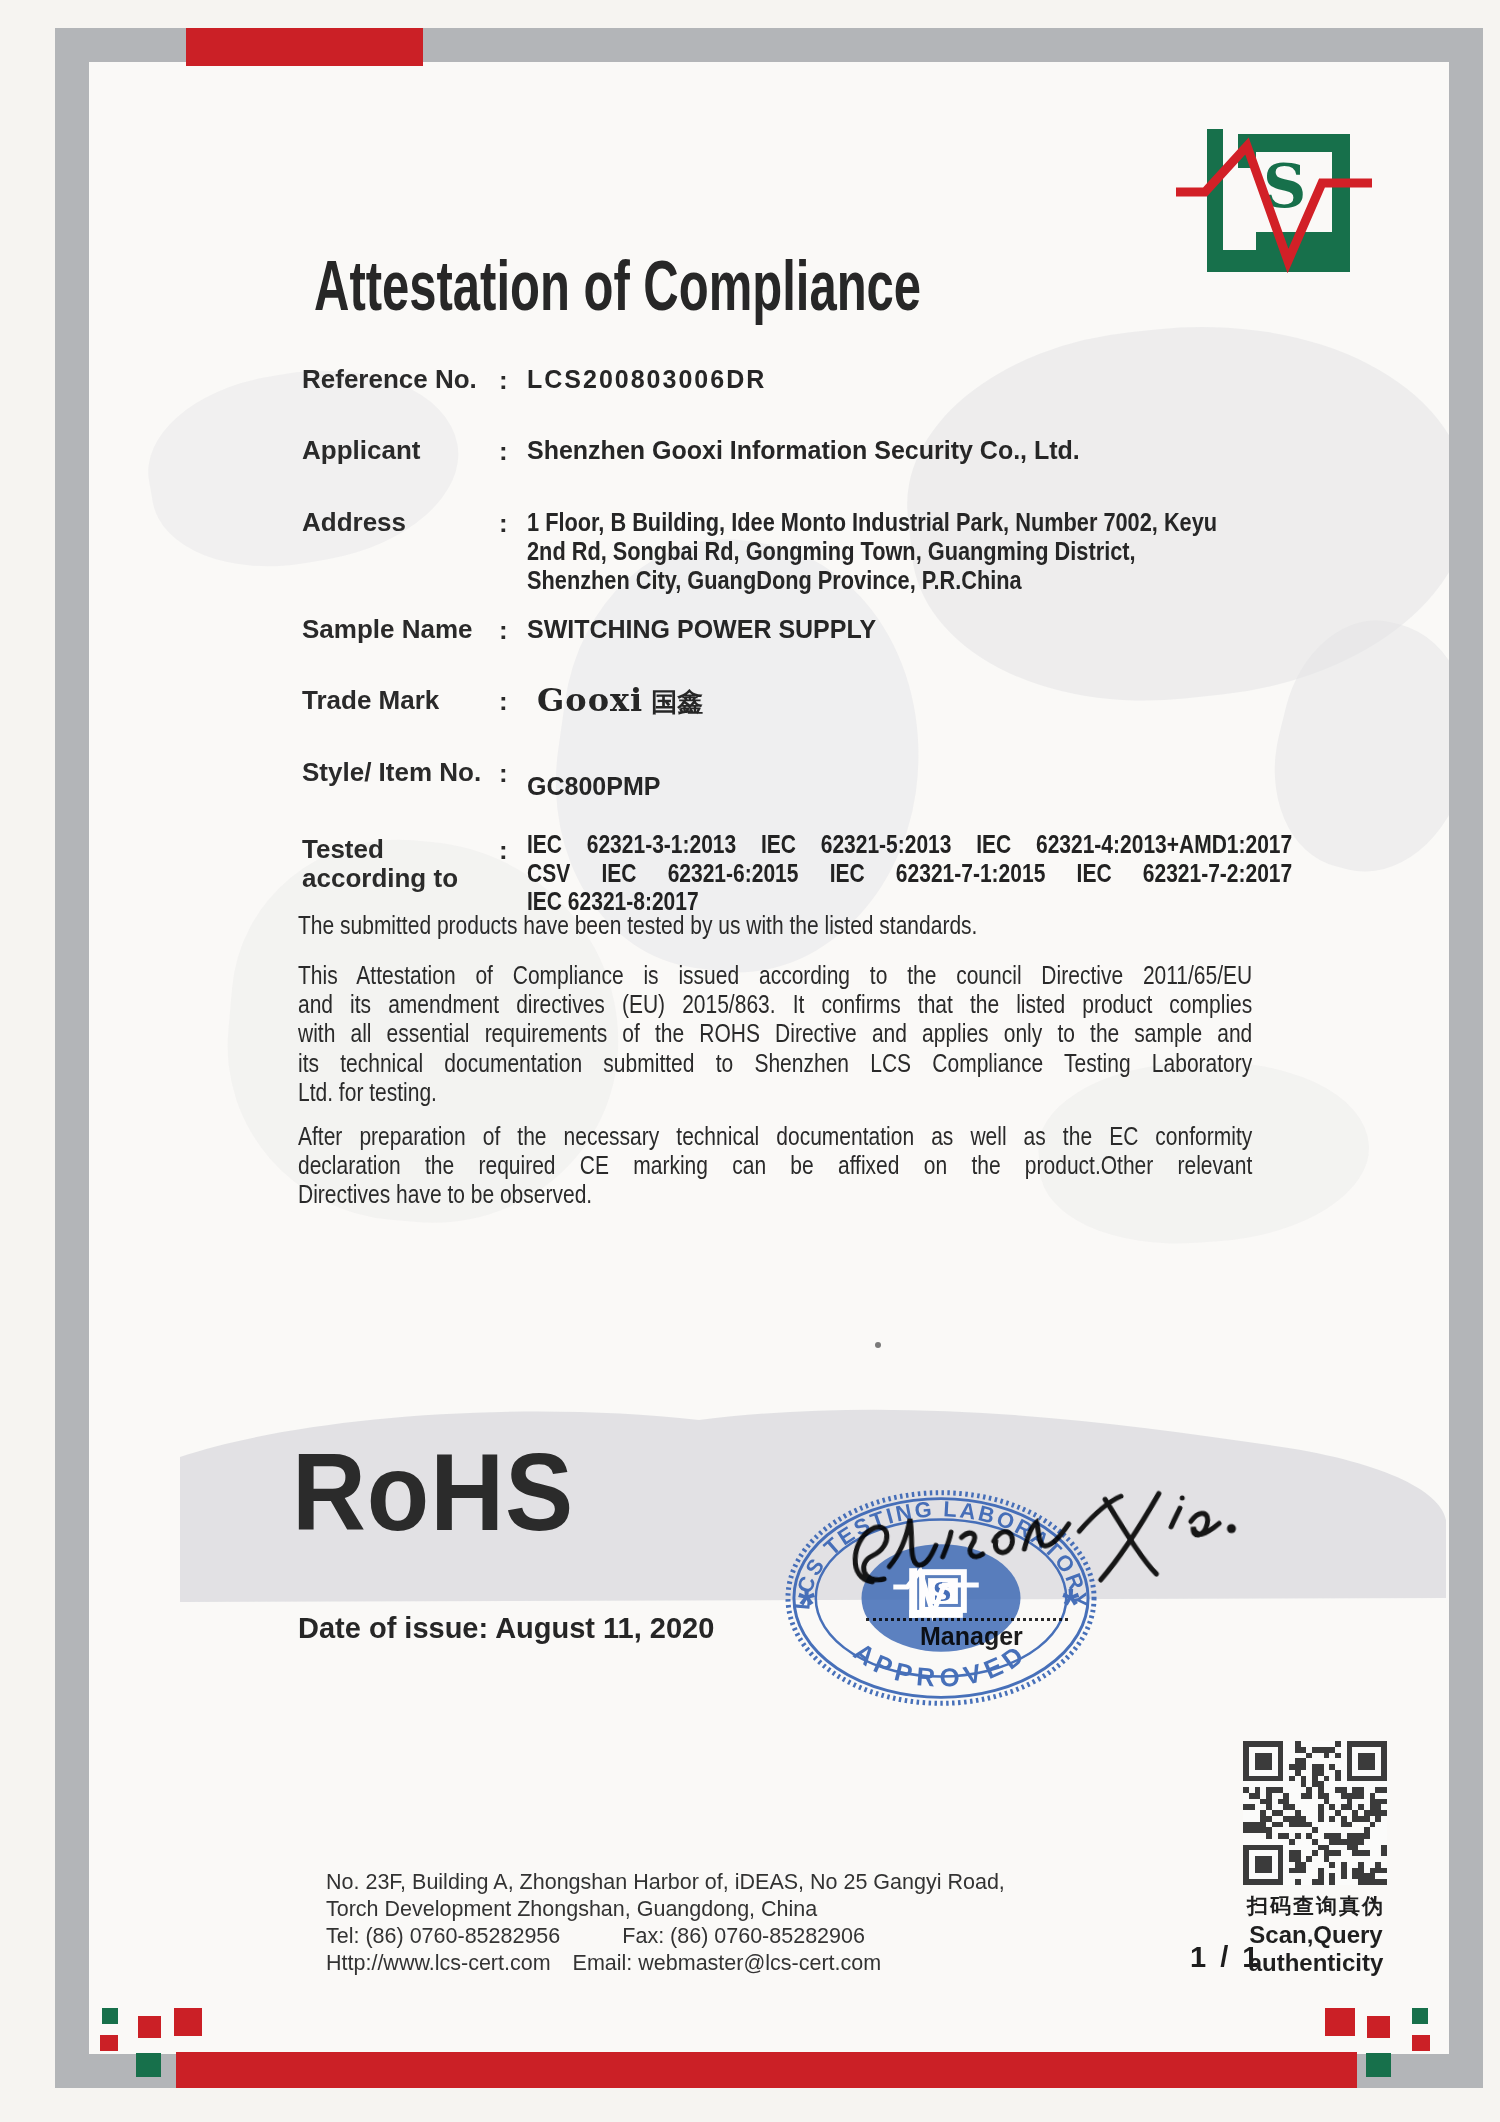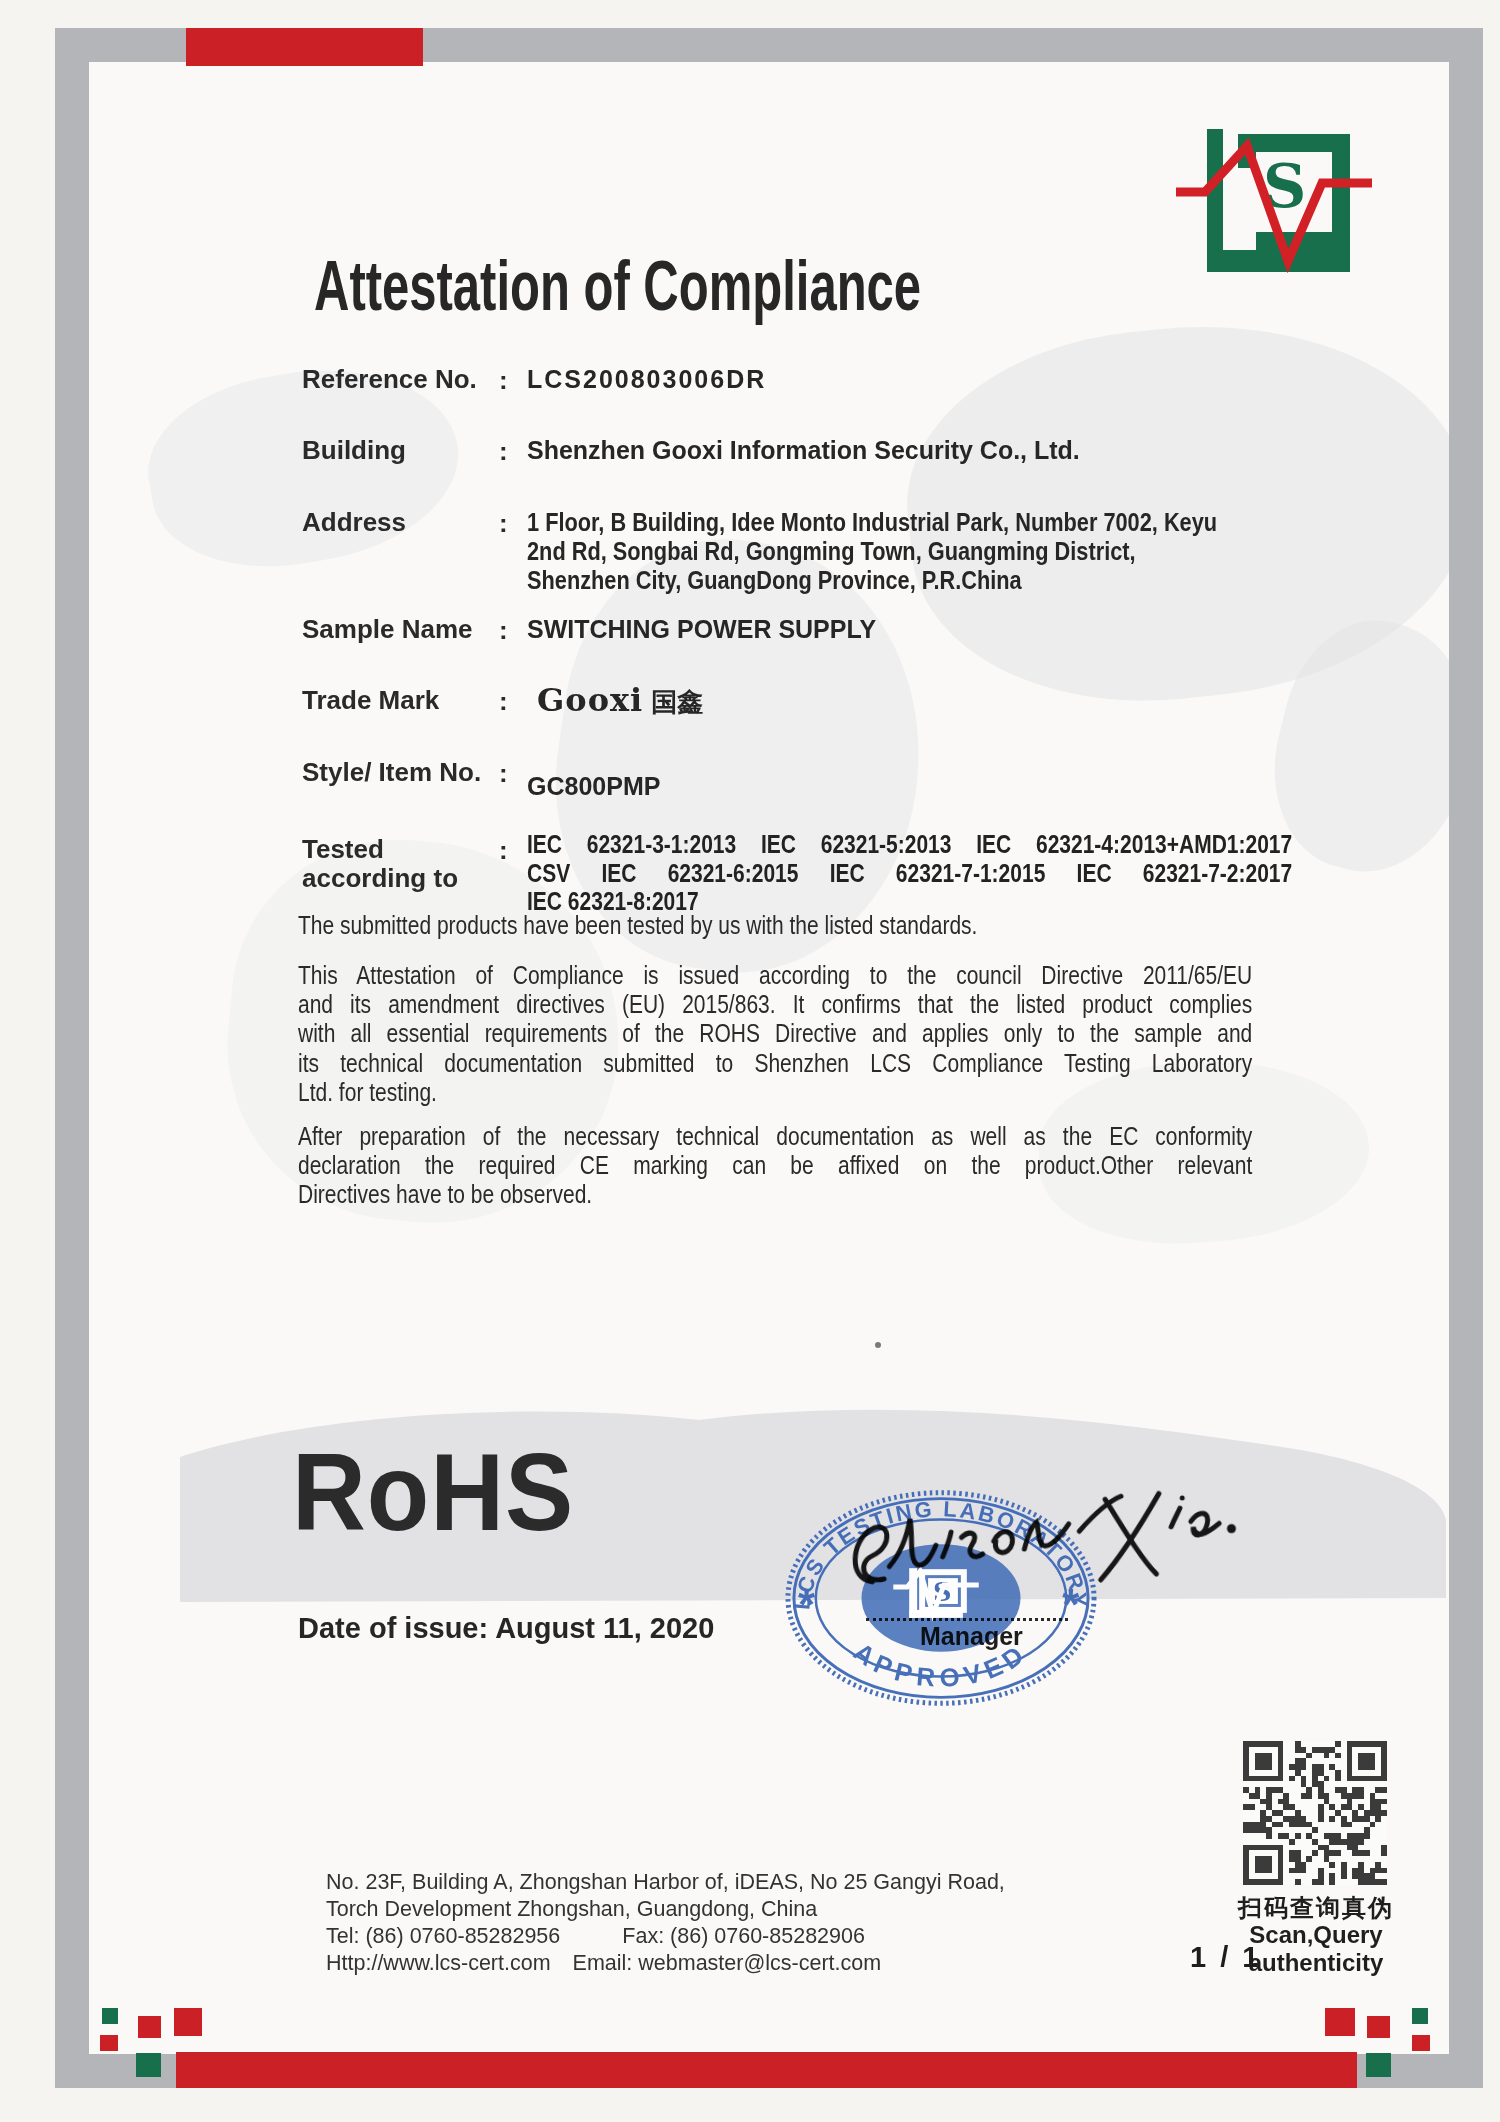--- a/index.html
+++ b/index.html
@@ -46,21 +46,21 @@
          mix-blend-mode:multiply;opacity:0.94;}
   .signature{position:absolute;left:796px;top:1478px;width:400px;height:130px;z-index:7;
              transform:rotate(-4deg);mix-blend-mode:multiply;}
   
   .footer{position:absolute;left:282px;top:1869px;font-size:21.5px;color:#333;line-height:27px;}
   .footer .gap{display:inline-block;width:62px;}
   .footer .gap2{display:inline-block;width:22px;}
   
   .qr{position:absolute;left:1199px;top:1739px;width:144px;height:148px;z-index:5;}
   .qrcaption{position:absolute;left:1150px;width:244px;text-align:center;color:#1f1f1f;z-index:5;}
-  .capCN{top:1892px;font-size:24px;font-weight:bold;letter-spacing:2px;}
+  .capCN{top:1892px;font-size:21px;font-weight:bold;letter-spacing:2px;}
   .capEN{top:1921px;font-size:24px;font-weight:600;}
   .pagenum{position:absolute;left:1146px;top:1941px;font-size:29px;font-weight:bold;letter-spacing:3px;color:#1d1d1d;z-index:5;}
   .logo{position:absolute;left:1168px;top:122px;width:212px;height:158px;z-index:5;}
 </style>
 </head>
 <body>
 
 <div class="page">
 
   <div class="frame"></div>
@@ -105,21 +105,21 @@
 
     <div class="title">Attestation of Compliance</div>
 
     <div class="row" style="top:365px;">
       <span class="lbl">Reference No.</span>
       <span class="colon">:</span>
       <span class="val refval">LCS200803006DR</span>
     </div>
 
     <div class="row" style="top:436px;">
-      <span class="lbl">Building</span>
+      <span class="lbl">Applicant</span>
       <span class="colon">:</span>
       <span class="val">Shenzhen Gooxi Information Security Co., Ltd.</span>
     </div>
 
     <div class="row" style="top:508px;">
       <span class="lbl">Address</span>
       <span class="colon">:</span>
       <div class="val multiline squeeze87" style="width:900px;">
         <div>1 Floor, B Building, Idee Monto Industrial Park, Number 7002, Keyu</div>
         <div>2nd Rd, Songbai Rd, Gongming Town, Guangming District,</div>

